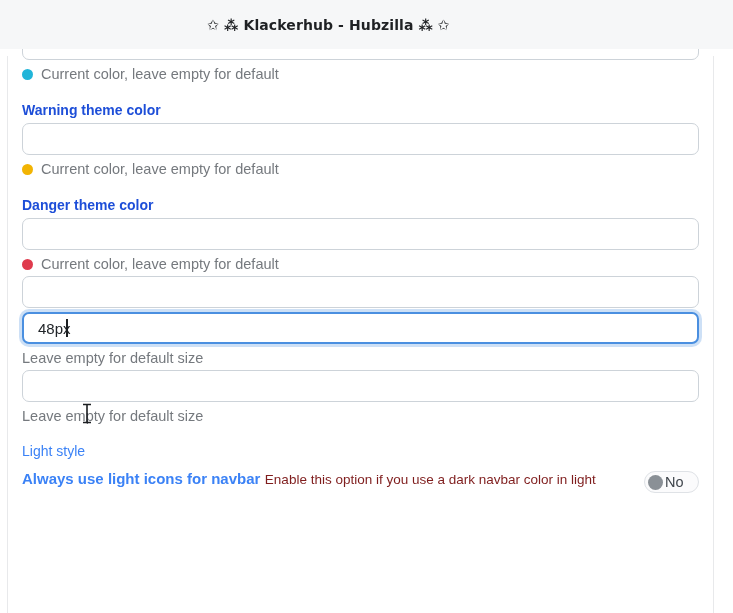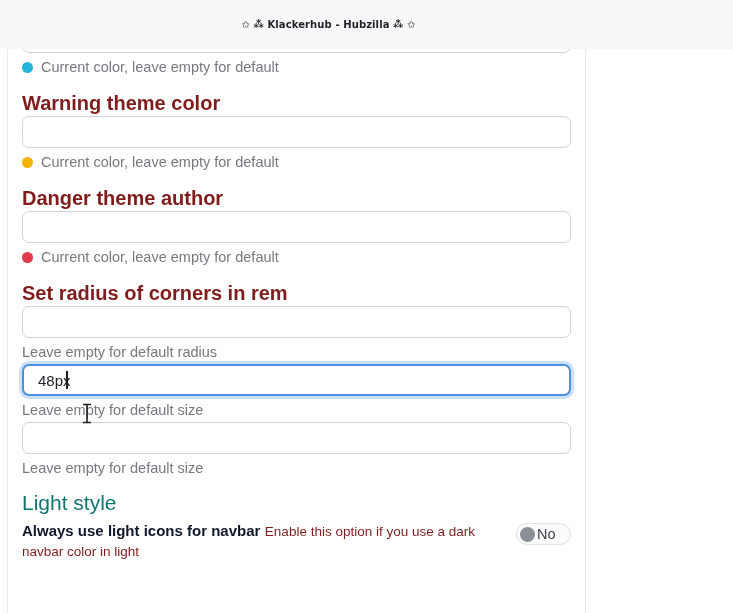--- a/index.html
+++ b/index.html
@@ -13,37 +13,37 @@
   }
   .header {
     position: relative; z-index: 2;
     height: 49px;
     background: #f6f7f8;
     display: flex; align-items: center; justify-content: center;
     padding-right: 76px;
   }
   .header .title {
     font-family: "DejaVu Sans", "Liberation Sans", sans-serif;
-    font-size: 10px; font-weight: 700; color: #1f2124;
+    font-size: 14px; font-weight: 700; color: #1f2124;
     letter-spacing: 0.1px;
     white-space: nowrap;
   }
   .panel {
     position: absolute; z-index: 1;
-    top: 49px; left: 7px; width: 579px; bottom: 0;
+    top: 56px; left: 7px; width: 707px; bottom: 0;
     border-left: 1px solid #e8e9eb;
     border-right: 1px solid #e8e9eb;
     background: #ffffff;
   }
   .content { padding: 0 14px; }
 
   .field-label {
     display: block;
     margin: 19px 0 0 0;
-    font-size: 20px; font-weight: 700; color: #7f1d1d;
+    font-size: 14px; font-weight: 700; color: #1d4ed8;
     line-height: 18px;
   }
   .input-wrap { position: relative; margin-top: 4px; }
   .text-input {
     display: block; width: 100%; height: 32px;
     border: 1px solid #cdd3d9; border-radius: 7px;
     background: #fff;
     padding: 0 15px;
     font-family: "Liberation Sans", "DejaVu Sans", sans-serif;
     font-size: 15px; color: #212529;
@@ -63,30 +63,30 @@
   .dot {
     width: 11px; height: 11px; border-radius: 50%;
     margin-right: 8px; flex: none;
   }
   .caret {
     position: absolute; left: 44px; top: 7px;
     width: 1.5px; height: 18px; background: #1b1e21;
   }
   .section-heading {
     margin: 14px 0 0 0;
-    font-size: 21px; font-weight: 400; color: #0f766e;
+    font-size: 14px; font-weight: 400; color: #3b82f6;
     line-height: 26px;
   }
   .toggle-row {
     margin-top: 5px;
     display: flex; align-items: flex-start;
   }
   .toggle-text { flex: 1 1 auto; line-height: 19px; }
   .toggle-text .bold-label {
-    font-size: 15px; font-weight: 700; color: #0f172a;
+    font-size: 15px; font-weight: 700; color: #3b82f6;
   }
   .toggle-text .desc {
     font-size: 13.5px; color: #7f1d1d;
   }
   .toggle-pill {
     flex: none;
     width: 55px; height: 22px;
     margin-left: 12px; margin-top: 2px;
     border: 1px solid #dfe2e6; border-radius: 12px;
     background: #fbfbfc;
@@ -126,35 +126,31 @@
 
     <label class="field-label">Warning theme color</label>
     <div class="input-wrap">
       <input class="text-input" type="text" value="" style="">
     </div>
     <div class="help">
       <span class="dot" style="background:#f2b403"></span>
       <span>Current color, leave empty for default</span>
     </div>
 
-    <label class="field-label">Danger theme author</label>
+    <label class="field-label">Danger theme color</label>
     <div class="input-wrap">
       <input class="text-input" type="text" value="" style="">
     </div>
     <div class="help">
       <span class="dot" style="background:#df3b4d"></span>
       <span>Current color, leave empty for default</span>
     </div>
 
-    <label class="field-label">Set radius of corners in rem</label>
     <div class="input-wrap">
       <input class="text-input" type="text" value="" style="">
-    </div>
-    <div class="help">
-      <span>Leave empty for default radius</span>
     </div>
 
     <div class="input-wrap">
       <input class="text-input focused" type="text" value="48px" style="">
       <span class="caret"></span>
     </div>
     <div class="help">
       <span>Leave empty for default size</span>
     </div>
 

